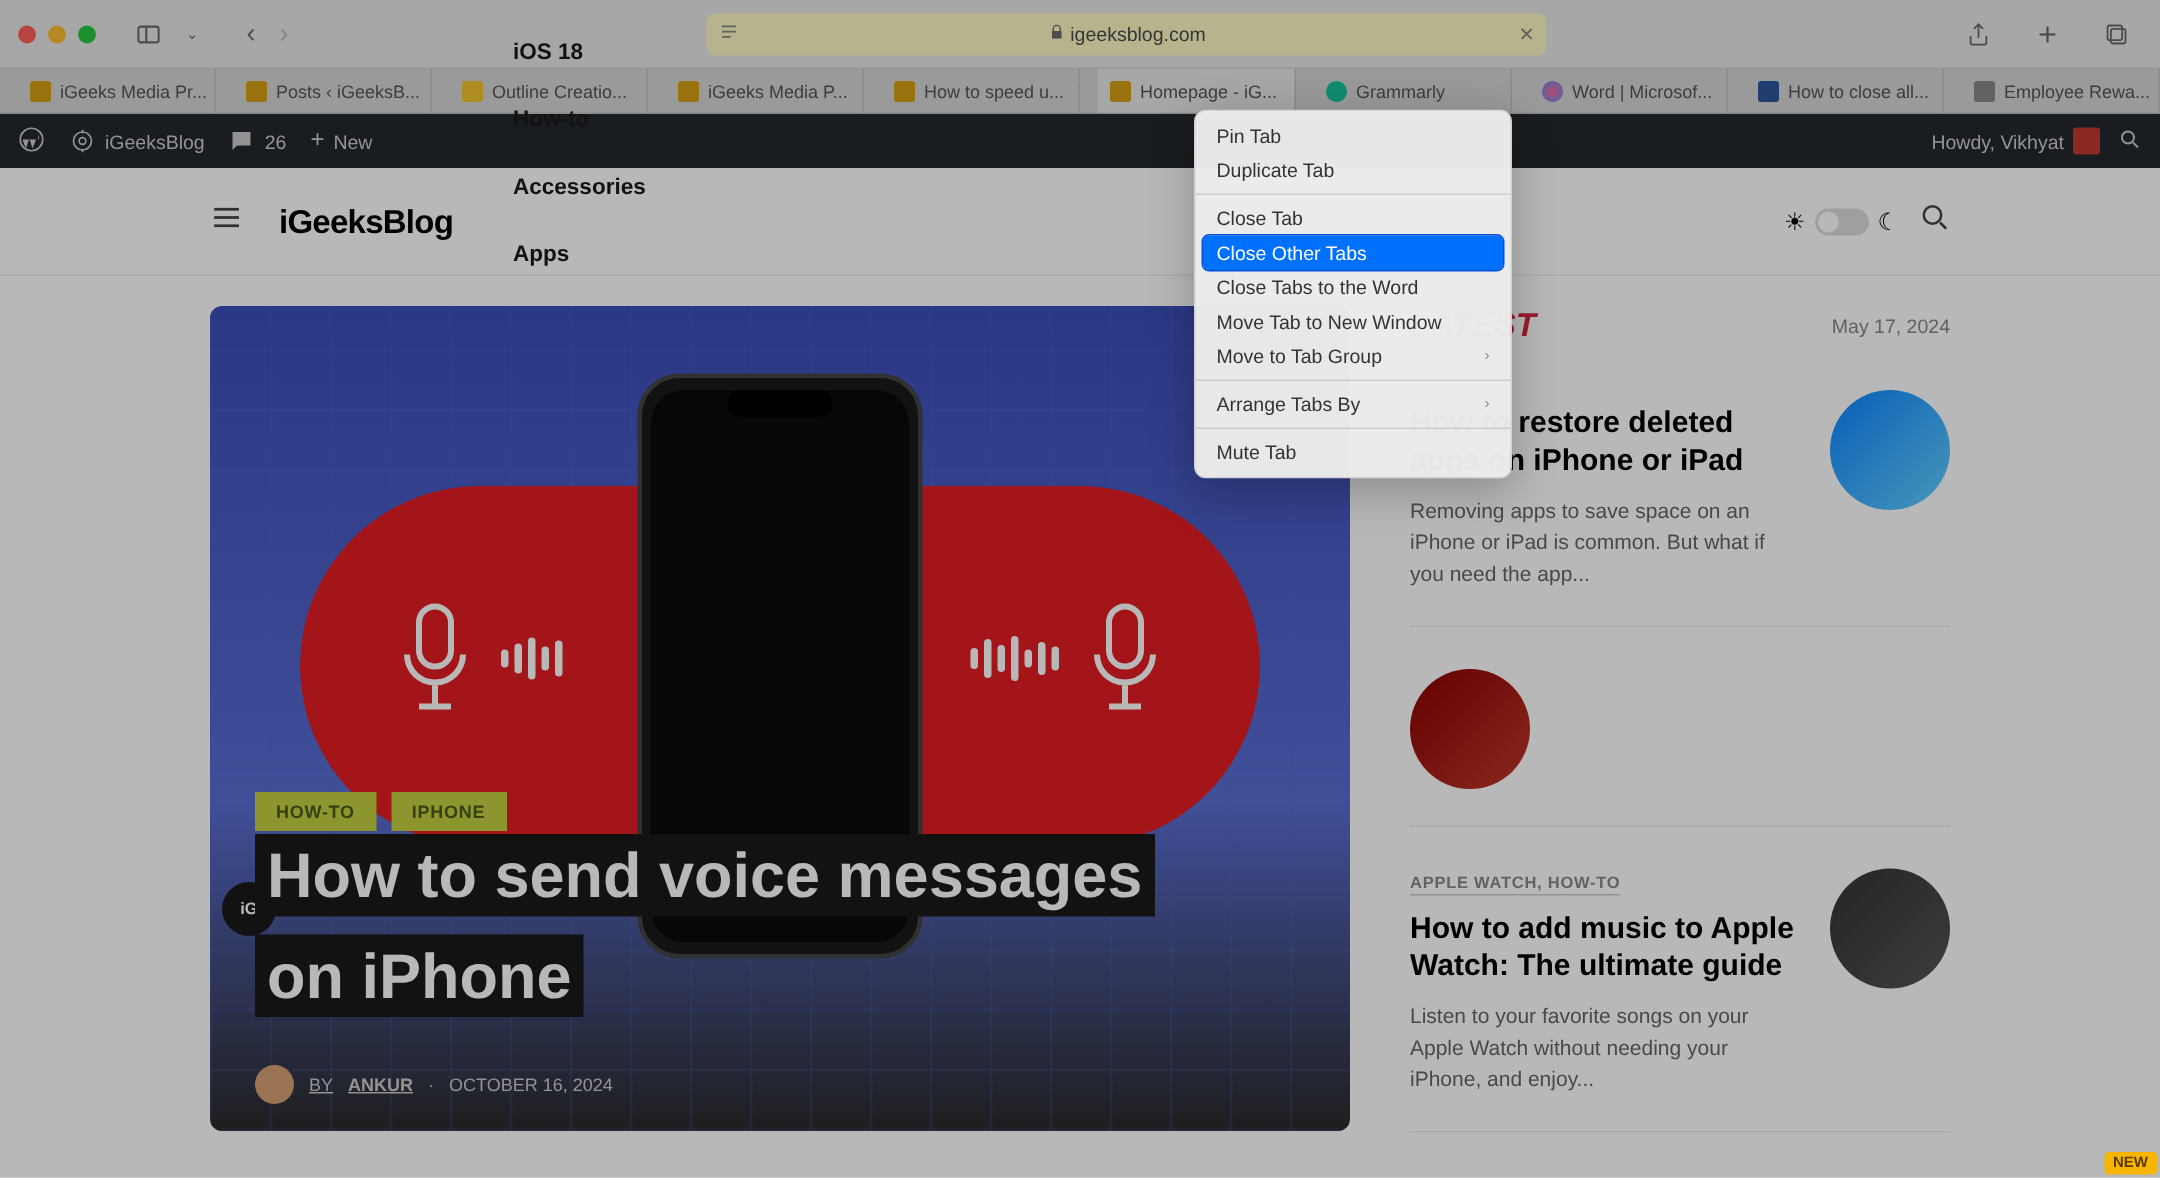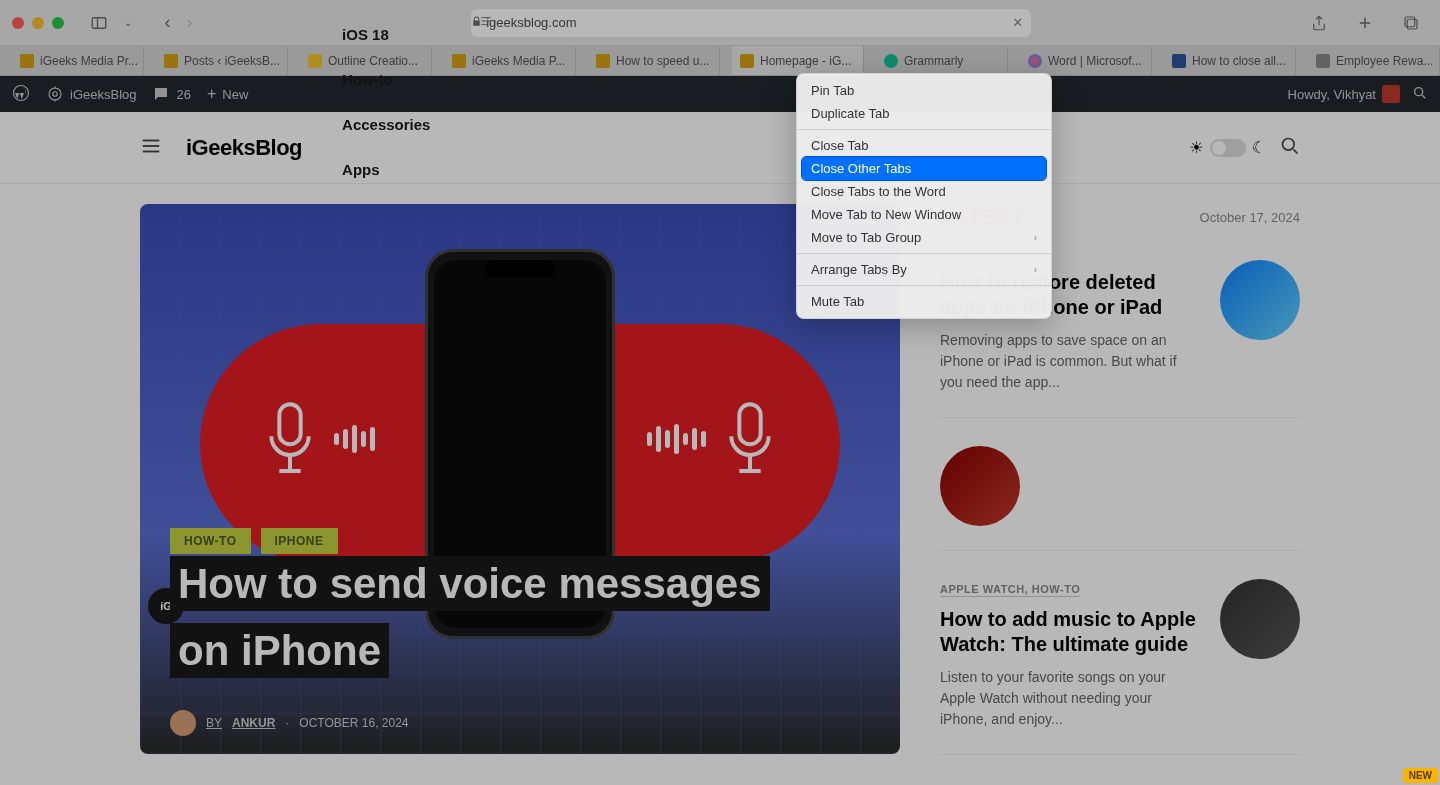--- a/index.html
+++ b/index.html
@@ -10,21 +10,21 @@
     .traffic-lights { display: flex; gap: 8px; }
     .tl { width: 12px; height: 12px; border-radius: 50%; }
     .tl-red { background: #ff5f57; }
     .tl-yellow { background: #febc2e; }
     .tl-green { background: #28c840; }
     .sidebar-btn, .nav-btn, .reader-btn, .action-btn { color: #6a6a6a; padding: 4px 8px; display: flex; align-items: center; }
     .sidebar-btn svg, .action-btn svg { width: 18px; height: 18px; }
     .nav-arrows { display: flex; margin-left: 16px; }
     .nav-btn { font-size: 18px; }
     .addr-bar { flex: 1; display: flex; justify-content: center; align-items: center; }
-    .addr-field { background: #ffffff; height: 28px; border-radius: 6px; display: flex; align-items: center; width: 560px; position: relative; font-size: 13px; color: #4a4a4a; }
+    .addr-field { background: #fef9c3; height: 28px; border-radius: 6px; display: flex; align-items: center; justify-content: center; width: 560px; position: relative; font-size: 13px; color: #4a4a4a; }
     .addr-close { position: absolute; right: 8px; color: #888; }
     .addr-reader { position: absolute; left: 8px; }
     .right-actions { display: flex; gap: 12px; }
     
     
     .tab-bar { background: #d6d6d6; height: 30px; display: flex; border-bottom: 1px solid #c0c0c0; }
     .tab { flex: 1; display: flex; align-items: center; padding: 0 8px; font-size: 12px; color: #555; border-right: 1px solid #c0c0c0; gap: 6px; position: relative; overflow: hidden; white-space: nowrap; margin-left: 12px; }
     .tab.active { background: #e8e8e8; }
     .tab-close { margin-left: auto; color: #888; font-size: 11px; padding: 2px; }
     .favicon { width: 14px; height: 14px; border-radius: 2px; flex-shrink: 0; }
@@ -88,21 +88,21 @@
     .article-content { flex: 1; }
     .article-cat { color: #888; font-size: 11px; font-weight: 700; letter-spacing: 0.5px; border-bottom:1px solid #ccc; padding-bottom:1px;}
     .article-title { font-size: 20px; font-weight: 900; margin: 10px 0; line-height: 1.25; }
     .article-excerpt { color: #666; font-size: 14px; line-height: 1.5; }
     .article-thumb { width: 80px; height: 80px; border-radius: 50%; flex-shrink: 0; }
     .thumb-1 { background: linear-gradient(135deg, #0a84ff, #64d2ff); }
     .thumb-2 { background: linear-gradient(135deg, #8b0000, #c0392b); }
     .thumb-3 { background: linear-gradient(135deg, #333, #555); }
     
     
-    .context-menu { position: absolute; top: 73px; left: 796px; width: 256px; background: rgba(236,236,236,0.98); border-radius: 8px; box-shadow: 0 8px 30px rgba(0,0,0,0.25); padding: 5px 0; font-size: 13px; z-index: 100; border: 0.5px solid rgba(0,0,0,0.1); }
+    .context-menu { position: absolute; top: 73px; left: 796px; width: 212px; background: rgba(236,236,236,0.98); border-radius: 8px; box-shadow: 0 8px 30px rgba(0,0,0,0.25); padding: 5px 0; font-size: 13px; z-index: 100; border: 0.5px solid rgba(0,0,0,0.1); }
     .menu-item { padding: 4px 14px; color: #333; display: flex; align-items: center; justify-content: space-between; }
     .menu-item.highlighted { background: #0070ff; color: #fff; margin: 0 5px; border-radius: 4px; padding: 4px 9px; outline: 1px solid #0050dd;}
     .menu-sep { height: 1px; background: rgba(0,0,0,0.12); margin: 4px 0; }
     .menu-arrow { font-size: 10px; color: #888; }
     
     
     .dim-overlay { position: absolute; inset: 0; background: rgba(0,0,0,0.28); z-index: 50; pointer-events: none; }
     
     .new-badge { position: absolute; bottom: 2px; right: 2px; background: #f7b500; color: #5a3a00; font-size: 10px; font-weight: 700; padding: 2px 6px; border-radius: 3px; z-index: 60; }
   </style>
@@ -336,21 +336,21 @@
         <span style="text-decoration:underline;">BY</span>
         <span style="text-decoration:underline;font-weight:600;">ANKUR</span>
         <span>·</span>
         <span>OCTOBER 16, 2024</span>
       </div>
     </div>
   </div>
   <div class="sidebar-col">
     <div class="sidebar-header">
       <span class="sidebar-title">LATEST</span>
-      <span class="sidebar-date">October 17, 2024</span>
+      <span class="sidebar-date">May 17, 2024</span>
     </div>
     <div id="articles">
         <div class="article">
           <div class="article-content">
             <div class="article-title">How to restore deleted apps on iPhone or iPad</div>
             <div class="article-excerpt">Removing apps to save space on an iPhone or iPad is common. But what if you need the app...</div>
           </div>
           <div class="article-thumb thumb-1"></div>
         </div>
         <div class="article">

